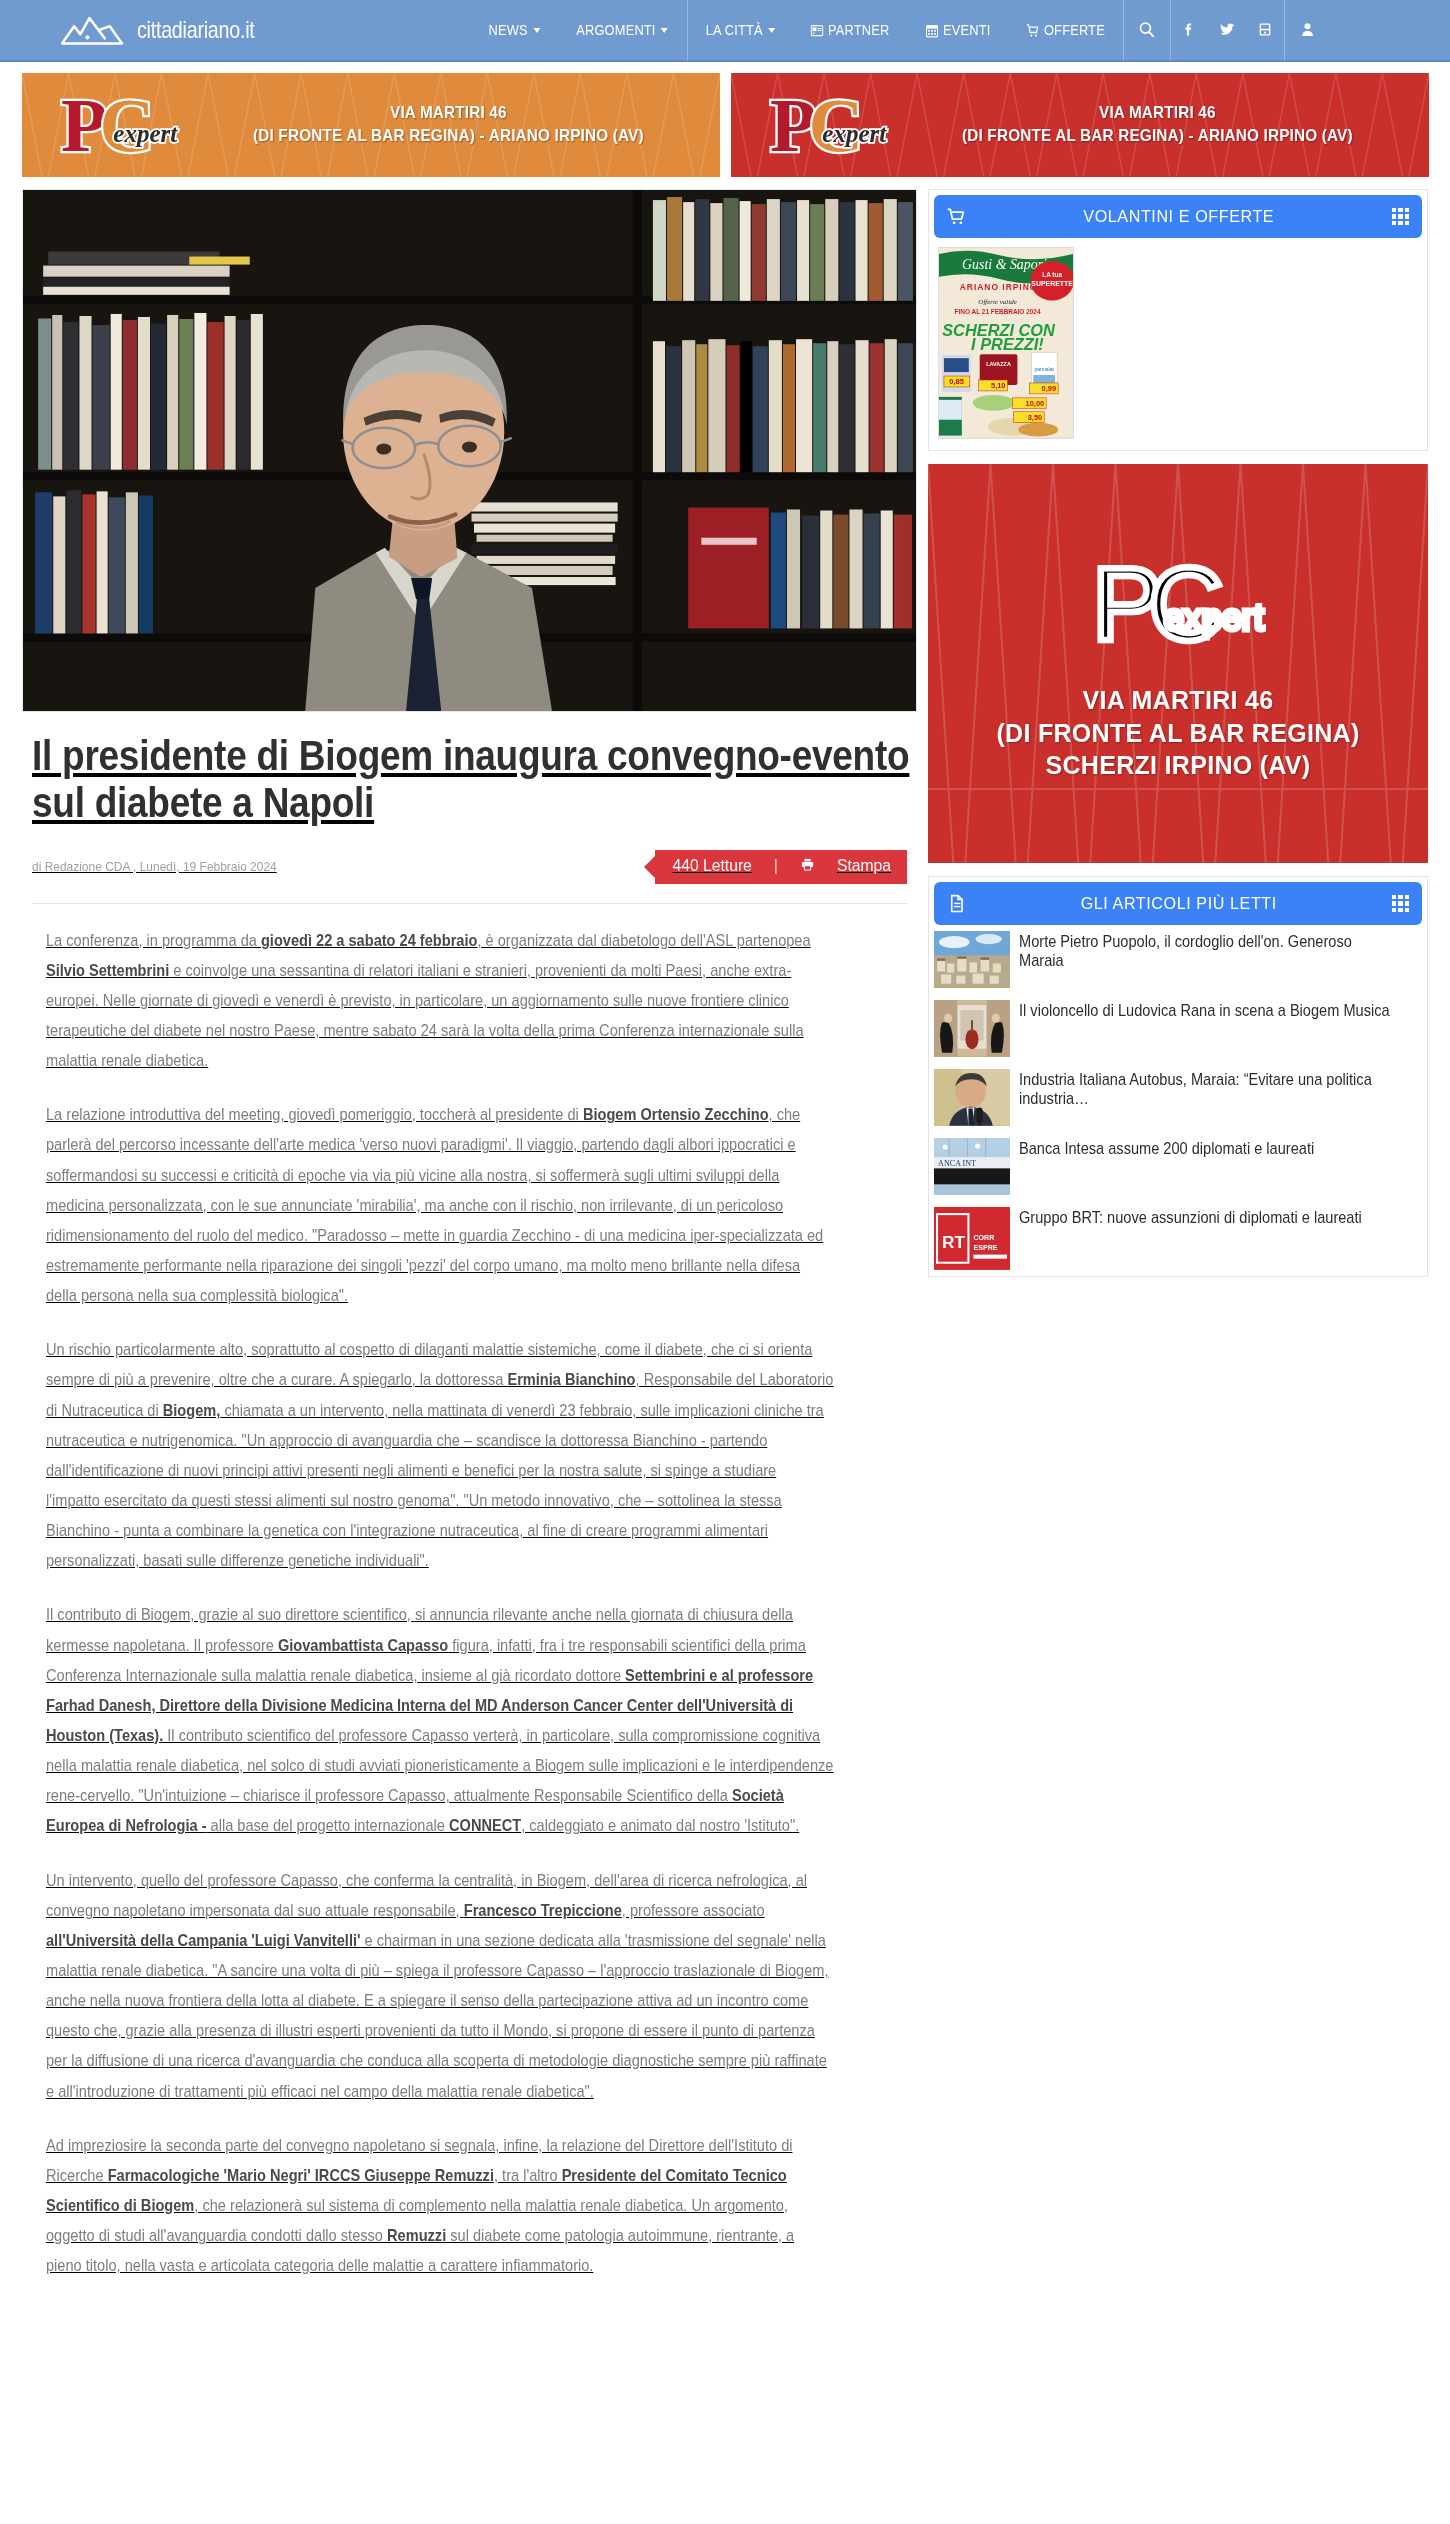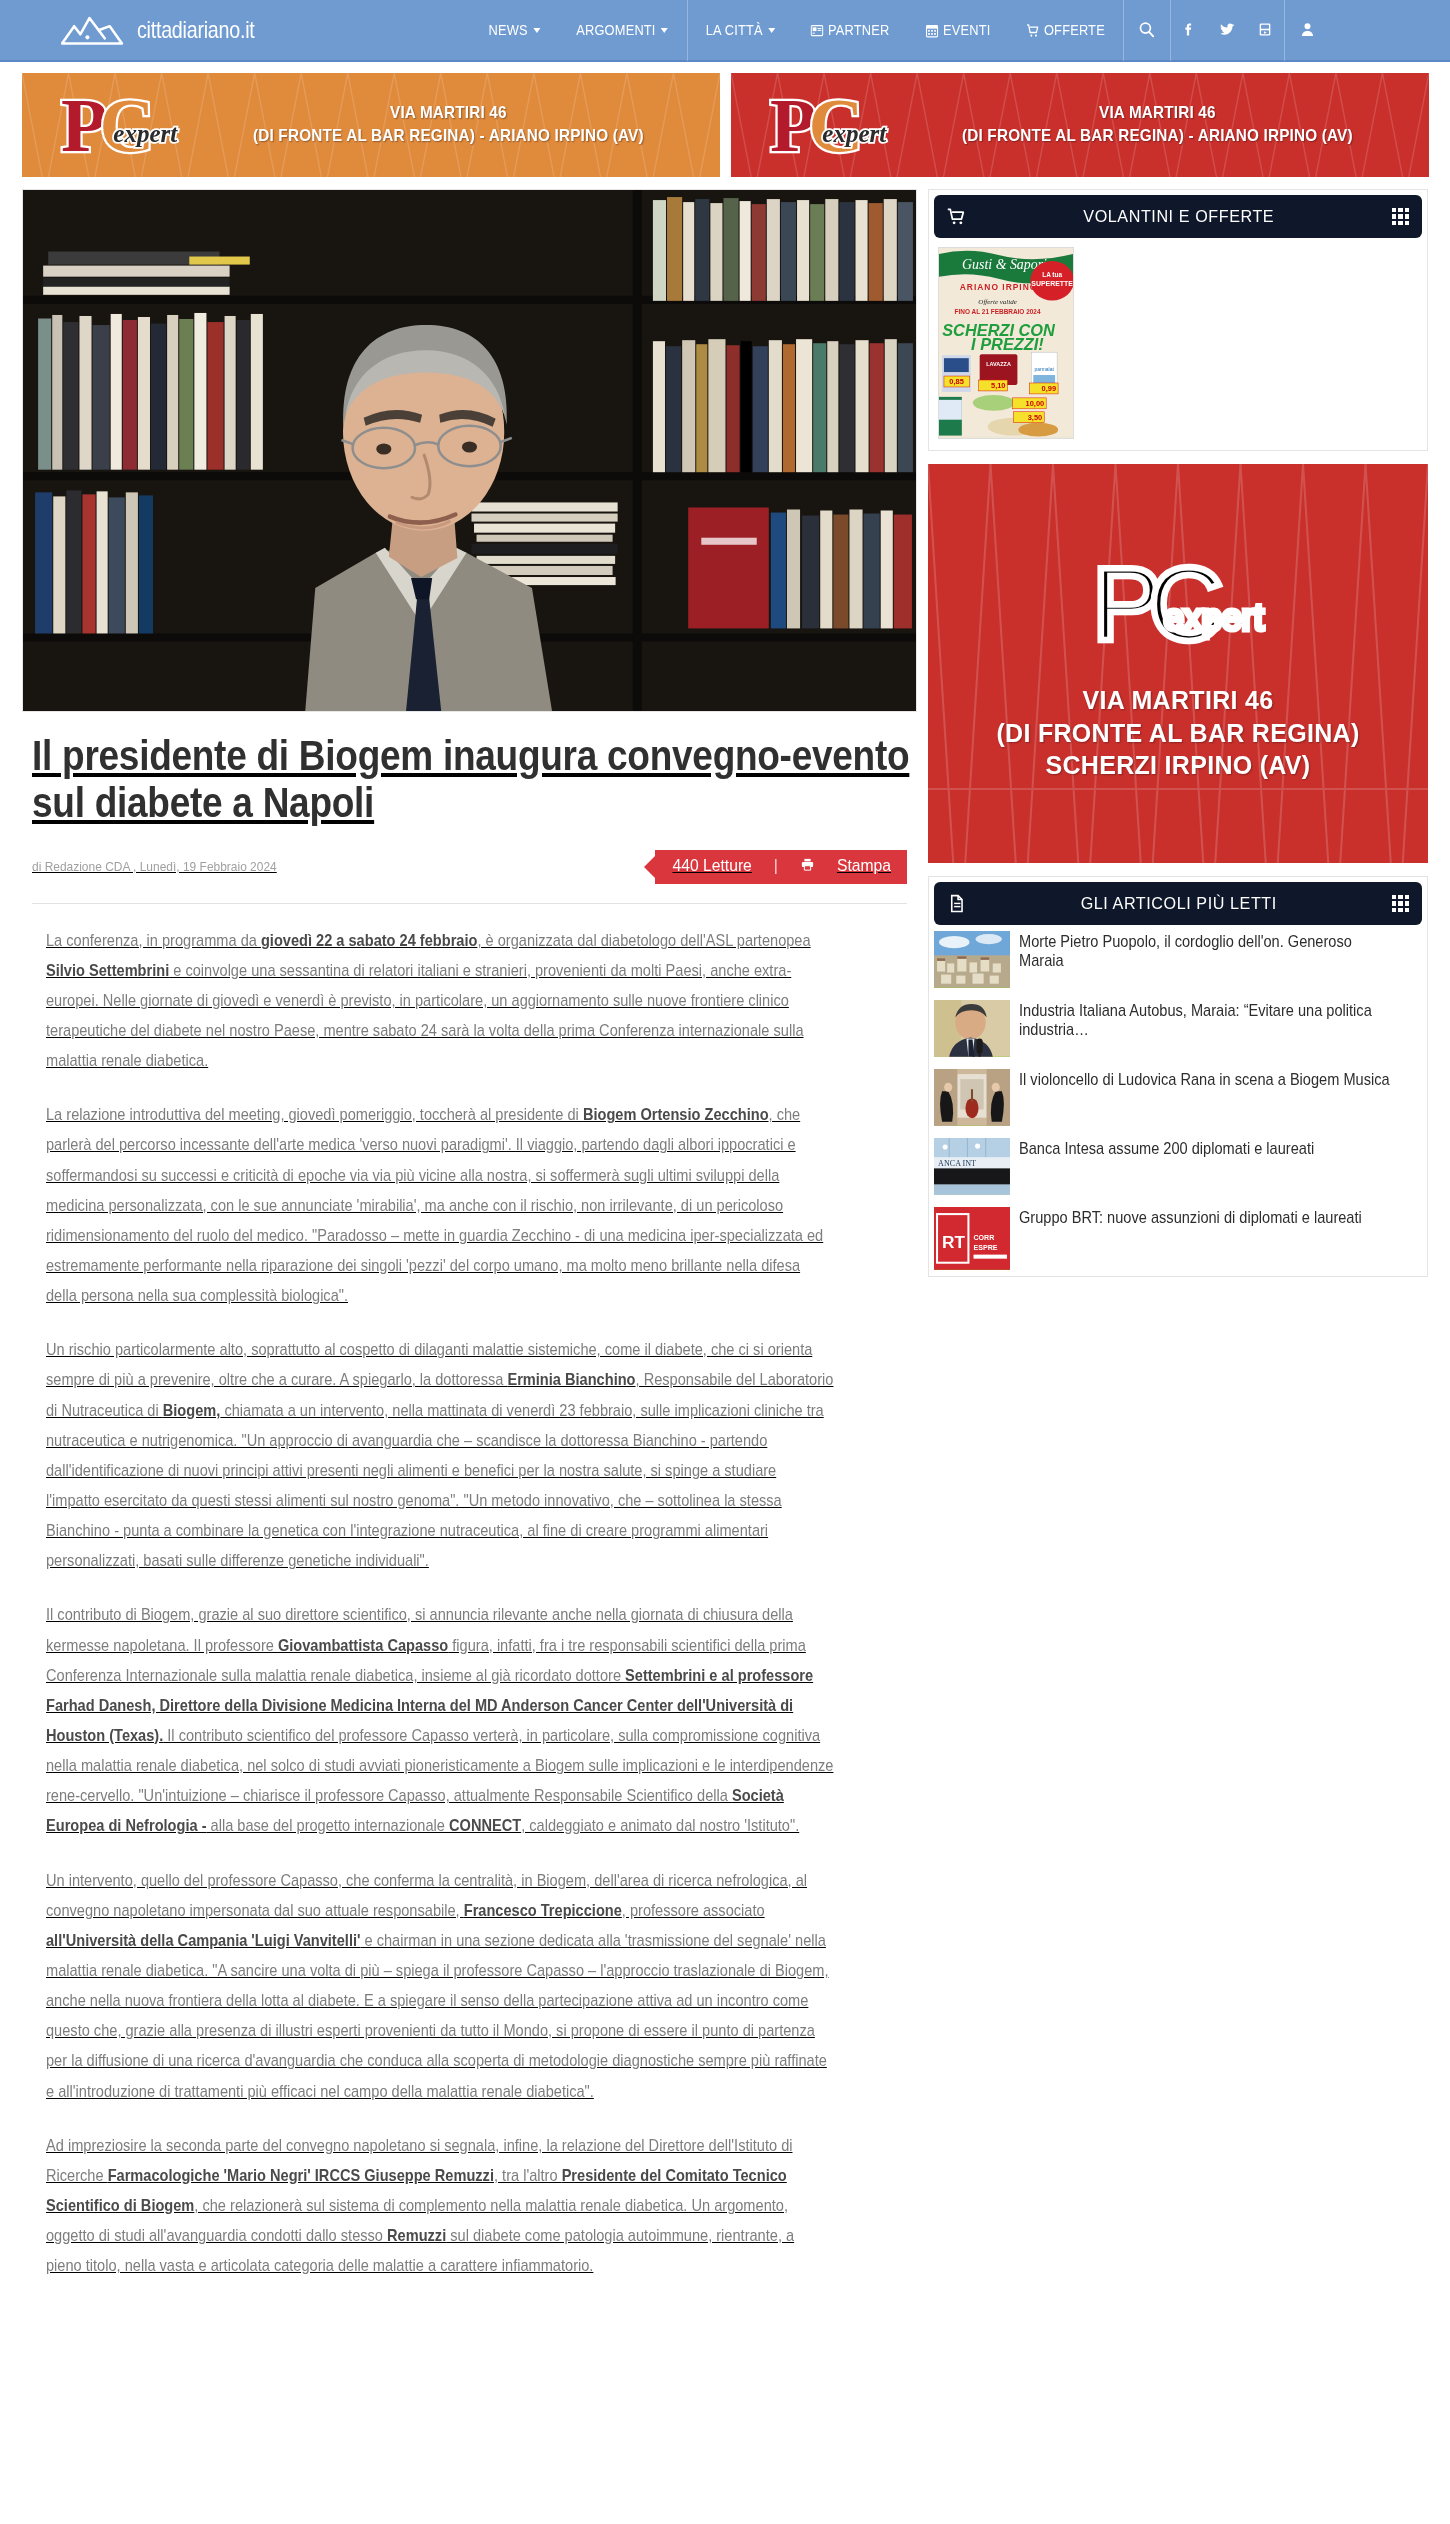--- a/index.html
+++ b/index.html
@@ -132,21 +132,21 @@
     color: #7d7d7d; font-size: 15.7px; line-height: 1.92; margin-bottom: 24px;
     font-family: "Liberation Sans Narrow", "Liberation Sans", sans-serif;
     transform: scaleX(0.93); transform-origin: left top;
     text-align: left;
   }
   .body-text p b, .body-text p strong { color: #4a4a4a; font-weight: bold; }
 
   
   .widget { background: #ffffff; border: 0.5px solid #e4e4e4; margin-bottom: 13px; }
   .widget-head {
-    background: #0f172a; color: #ffffff; height: 43px; border-radius: 6px;
+    background: #3b82f6; color: #ffffff; height: 43px; border-radius: 6px;
     display: flex; align-items: center; padding: 0 13px; margin: 5px 5px 0 5px;
     position: relative;
   }
   .widget-head .wh-left svg { width: 19px; height: 19px; fill: #ffffff; display: block; }
   .widget-head .wh-title {
     flex: 1; text-align: center; font-size: 17px; letter-spacing: 0.6px;
     font-family: "Liberation Sans Narrow", "Liberation Sans", sans-serif;
     transform: scaleX(0.95);
   }
   .grid-ico { display: grid; grid-template-columns: repeat(3, 4.5px); grid-template-rows: repeat(3, 4.5px); gap: 2px; }
@@ -669,51 +669,51 @@
                   <rect x="92" y="52" width="17" height="5"></rect>
                 </g>
               </svg>
             </div>
             <div class="art-title">Morte Pietro Puopolo, il cordoglio dell'on. Generoso Maraia</div>
           </div>
 
           <div class="art-item">
             <div class="art-thumb">
               <svg viewBox="0 0 150 112" preserveAspectRatio="none">
-                <rect width="150" height="112" fill="#d9cba6"></rect>
-                <rect x="0" y="0" width="54" height="112" fill="#cfc08f"></rect>
-                <ellipse cx="72" cy="44" rx="30" ry="34" fill="#d9ab85"></ellipse>
-                <path d="M42 34 q6 -26 32 -26 q26 0 30 26 q-10 -14 -30 -14 q-22 0 -32 14 Z" fill="#3b3b3b"></path>
-                <path d="M30 112 q6 -32 42 -38 q38 6 44 38 Z" fill="#2b3140"></path>
-                <path d="M64 76 l16 0 l-4 36 l-8 0 Z" fill="#e8e8e8"></path>
-                <path d="M68 78 l8 0 l4 34 l-12 0 Z" fill="#1b2233"></path>
-                <rect x="84" y="76" width="12" height="30" rx="6" fill="#1c1c1c"></rect>
-                <rect x="88" y="100" width="4" height="12" fill="#1c1c1c"></rect>
-              </svg>
-            </div>
-            <div class="art-title">Industria Italiana Autobus, Maraia: “Evitare una politica industria…</div>
-          </div>
-
-          <div class="art-item">
-            <div class="art-thumb">
-              <svg viewBox="0 0 150 112" preserveAspectRatio="none">
                 <rect width="150" height="112" fill="#cdb89b"></rect>
                 <rect x="46" y="10" width="58" height="86" fill="#e7e0d2"></rect>
                 <rect x="52" y="20" width="46" height="60" fill="#cfc5b2"></rect>
                 <rect x="0" y="0" width="46" height="112" fill="#b9a184"></rect>
                 <rect x="104" y="0" width="46" height="112" fill="#b9a184"></rect>
                 <path d="M28 44 q14 22 8 60 l-20 0 q-8 -40 0 -60 Z" fill="#171717"></path>
                 <path d="M122 44 q-14 22 -8 60 l20 0 q8 -40 0 -60 Z" fill="#171717"></path>
                 <ellipse cx="28" cy="36" rx="8" ry="9" fill="#e6c9a8"></ellipse>
                 <ellipse cx="122" cy="36" rx="8" ry="9" fill="#e6c9a8"></ellipse>
                 <path d="M66 62 q-8 16 0 30 q10 10 18 0 q8 -14 0 -30 q-9 -8 -18 0 Z" fill="#9e2b20"></path>
                 <rect x="73" y="40" width="4" height="26" fill="#7a4a2a"></rect>
               </svg>
             </div>
             <div class="art-title">Il violoncello di Ludovica Rana in scena a Biogem Musica</div>
+          </div>
+
+          <div class="art-item">
+            <div class="art-thumb">
+              <svg viewBox="0 0 150 112" preserveAspectRatio="none">
+                <rect width="150" height="112" fill="#d9cba6"></rect>
+                <rect x="0" y="0" width="54" height="112" fill="#cfc08f"></rect>
+                <ellipse cx="72" cy="44" rx="30" ry="34" fill="#d9ab85"></ellipse>
+                <path d="M42 34 q6 -26 32 -26 q26 0 30 26 q-10 -14 -30 -14 q-22 0 -32 14 Z" fill="#3b3b3b"></path>
+                <path d="M30 112 q6 -32 42 -38 q38 6 44 38 Z" fill="#2b3140"></path>
+                <path d="M64 76 l16 0 l-4 36 l-8 0 Z" fill="#e8e8e8"></path>
+                <path d="M68 78 l8 0 l4 34 l-12 0 Z" fill="#1b2233"></path>
+                <rect x="84" y="76" width="12" height="30" rx="6" fill="#1c1c1c"></rect>
+                <rect x="88" y="100" width="4" height="12" fill="#1c1c1c"></rect>
+              </svg>
+            </div>
+            <div class="art-title">Industria Italiana Autobus, Maraia: “Evitare una politica industria…</div>
           </div>
 
           <div class="art-item">
             <div class="art-thumb">
               <svg viewBox="0 0 150 112" preserveAspectRatio="none">
                 <rect width="150" height="112" fill="#c9dcea"></rect>
                 <rect y="0" width="150" height="38" fill="#b5cfe4"></rect>
                 <g stroke="#96b6cf" stroke-width="2">
                   <line x1="30" y1="0" x2="30" y2="38"></line>
                     <line x1="66" y1="0" x2="66" y2="38"></line>

